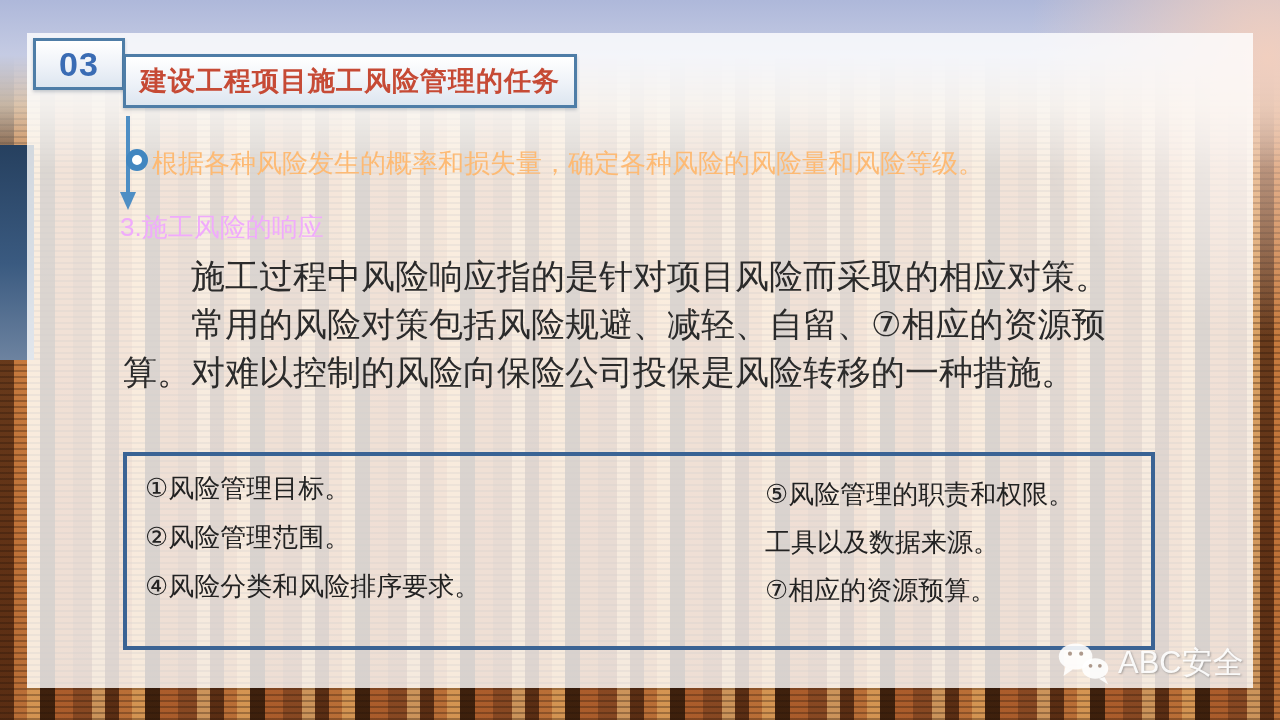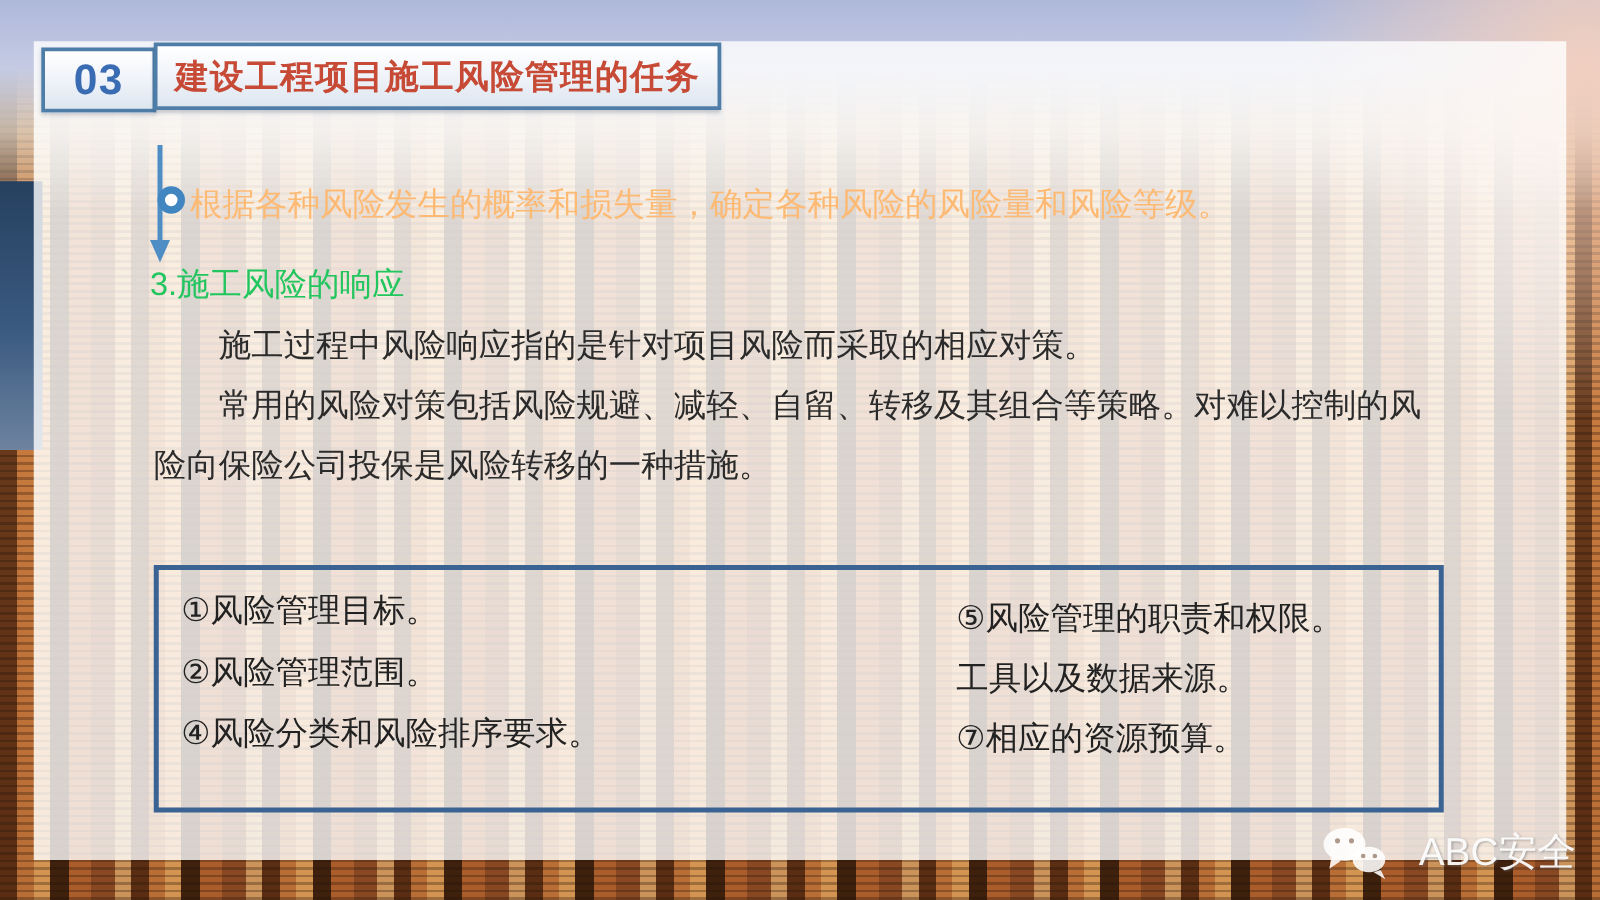--- a/index.html
+++ b/index.html
@@ -37,55 +37,55 @@
   
   .num-box{
     position:absolute;left:33px;top:38px;width:92px;height:52px;
     border:3px solid #4e7da7;box-sizing:border-box;
     background:linear-gradient(180deg,#ffffff,#eef2f8 55%,#dde6f0);
     display:flex;align-items:center;justify-content:center;
     box-shadow:0 2px 3px rgba(50,70,100,.25);
   }
   .num-box span{font-size:34px;font-weight:bold;color:#3a6cb4;letter-spacing:1px;}
   .title-box{
-    position:absolute;left:123px;top:34px;height:54px;
+    position:absolute;left:123px;top:54px;height:54px;
     border:3px solid #4e7da7;box-sizing:border-box;
     background:linear-gradient(180deg,#ffffff,#eef2f8 55%,#dde6f0);
     display:inline-flex;align-items:center;padding:0 14px;
     box-shadow:0 2px 3px rgba(50,70,100,.25);
   }
   .title-box span{font-size:27px;font-weight:bold;color:#c64a35;letter-spacing:1px;white-space:nowrap;}
   
   .marker{position:absolute;left:112px;top:114px;}
   
   .bullet-text{
     position:absolute;left:152px;top:146px;width:1000px;
     font-size:26px;color:#fdba74;font-weight:400;
   }
   .subheading{
     position:absolute;left:120px;top:210px;
-    font-size:26px;color:#22c55e;font-weight:500;
+    font-size:26px;color:#f0abfc;font-weight:500;
   }
   .paragraphs{position:absolute;left:123px;top:252px;width:1018px;}
   .paragraphs p{
-    margin:0;text-indent:2em;font-size:26px;line-height:48px;color:#2b2b2b;font-weight:500;
+    margin:0;text-indent:2em;font-size:34px;line-height:48px;color:#2b2b2b;font-weight:500;
   }
   
   .plan-box{
     position:absolute;left:123px;top:452px;width:1032px;height:198px;
     border:4px solid #3a6394;box-sizing:border-box;
   }
   .plan-col{position:absolute;font-size:26px;color:#222;font-weight:500;}
   .plan-col.left{left:18px;top:8px;}
   .plan-col.left div{line-height:49px;white-space:nowrap;}
   .plan-col.right{left:638px;top:14px;}
   .plan-col.right div{line-height:48px;white-space:nowrap;}
   
   .watermark{
-    position:absolute;left:1056px;top:659px;display:flex;align-items:center;gap:23px;
+    position:absolute;left:1056px;top:640px;display:flex;align-items:center;gap:6px;
   }
   .watermark .label{
     font-size:31px;color:rgba(255,255,255,.92);
     text-shadow:1px 1px 2px rgba(110,110,110,.55);white-space:nowrap;
   }
 </style>
 </head>
 <body>
 
 <div class="slide">
@@ -108,21 +108,21 @@
       <circle cx="25" cy="46" r="8" fill="#ffffff" stroke="#4186c0" stroke-width="6"></circle>
     </svg>
   </div>
 
   <div class="bullet-text">根据各种风险发生的概率和损失量，确定各种风险的风险量和风险等级。</div>
 
   <div class="subheading">3.施工风险的响应</div>
 
   <div class="paragraphs">
     <p>施工过程中风险响应指的是针对项目风险而采取的相应对策。</p>
-    <p>常用的风险对策包括风险规避、减轻、自留、转移及其组合等策略。对难以控制的风险向保险公司投保是风险转移的一种措施。</p>
+    <p>常用的风险对策包括风险规避、减轻、自留、⑦相应的资源预算。对难以控制的风险向保险公司投保是风险转移的一种措施。</p>
   </div>
 
   <div class="plan-box">
     <div class="plan-col left">
       <div>①风险管理目标。</div>
       <div>②风险管理范围。</div>
       <div>④风险分类和风险排序要求。</div>
     </div>
     <div class="plan-col right">
       <div>⑤风险管理的职责和权限。</div>

